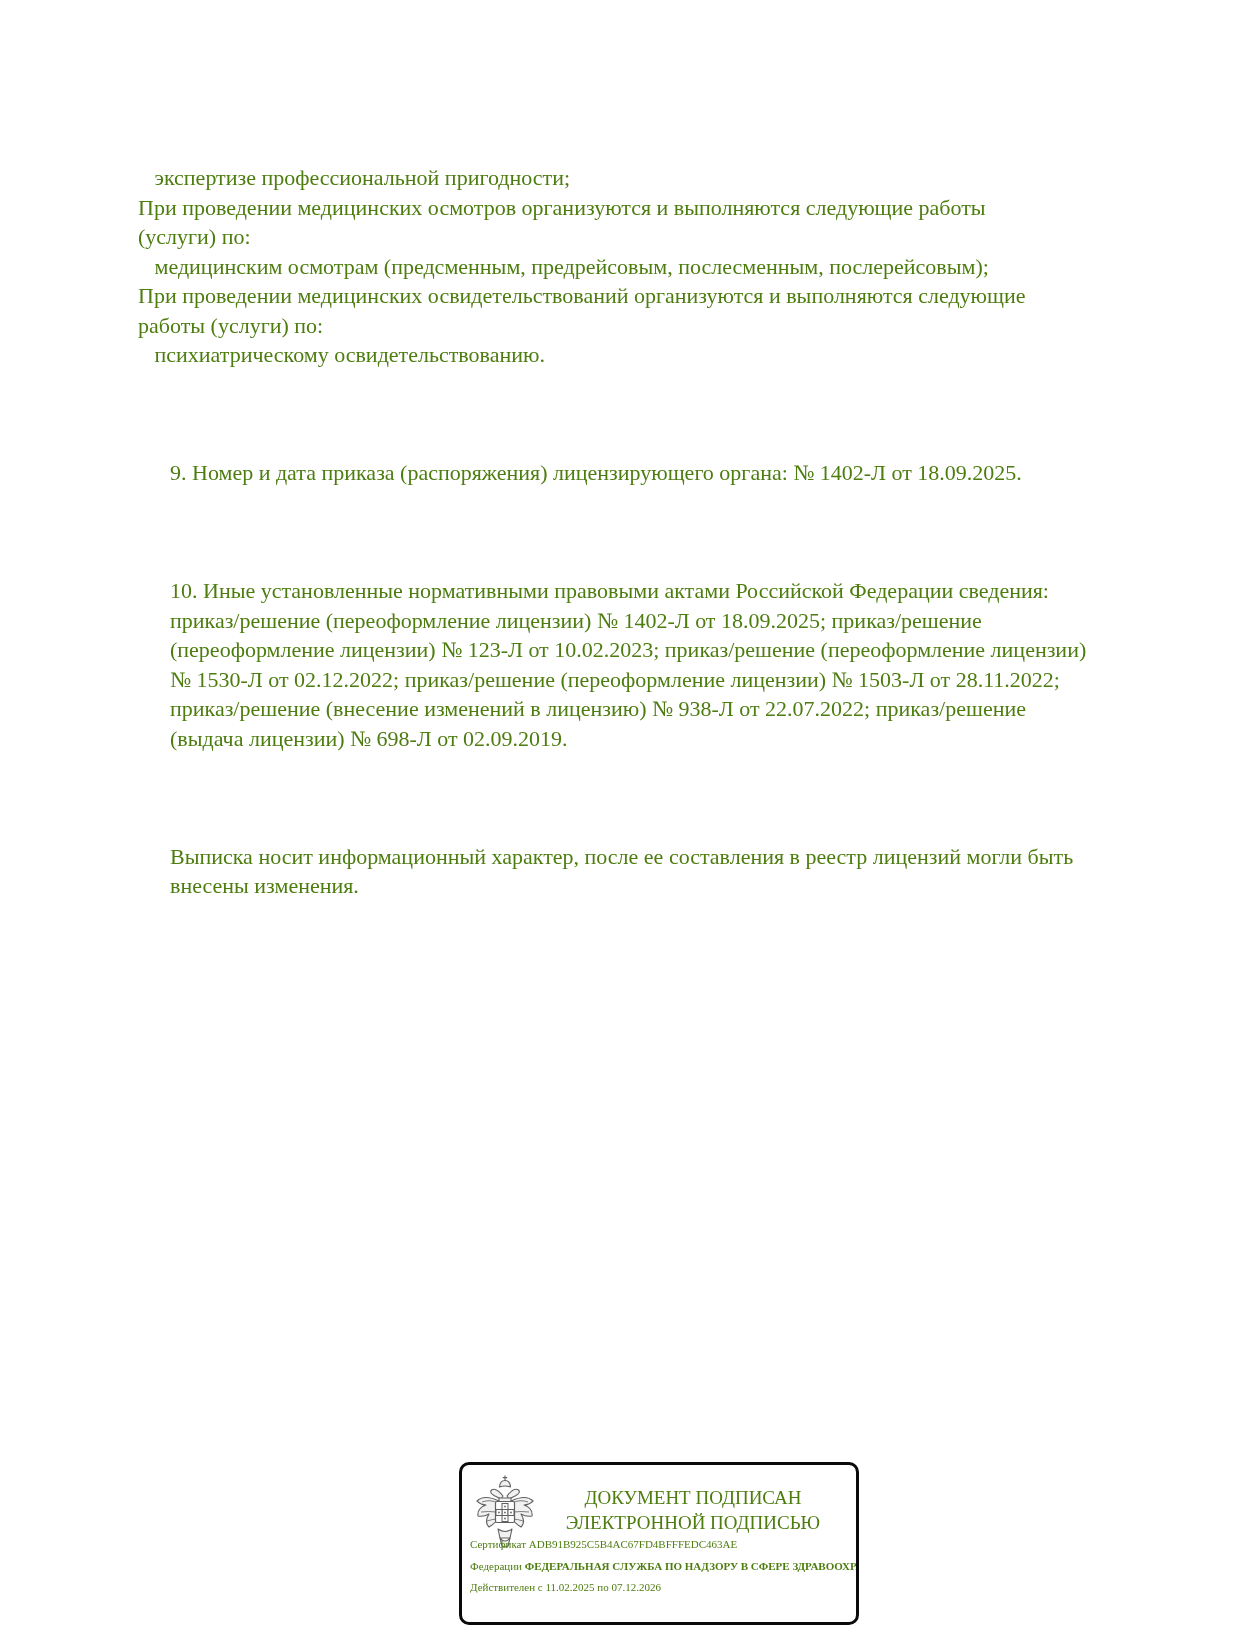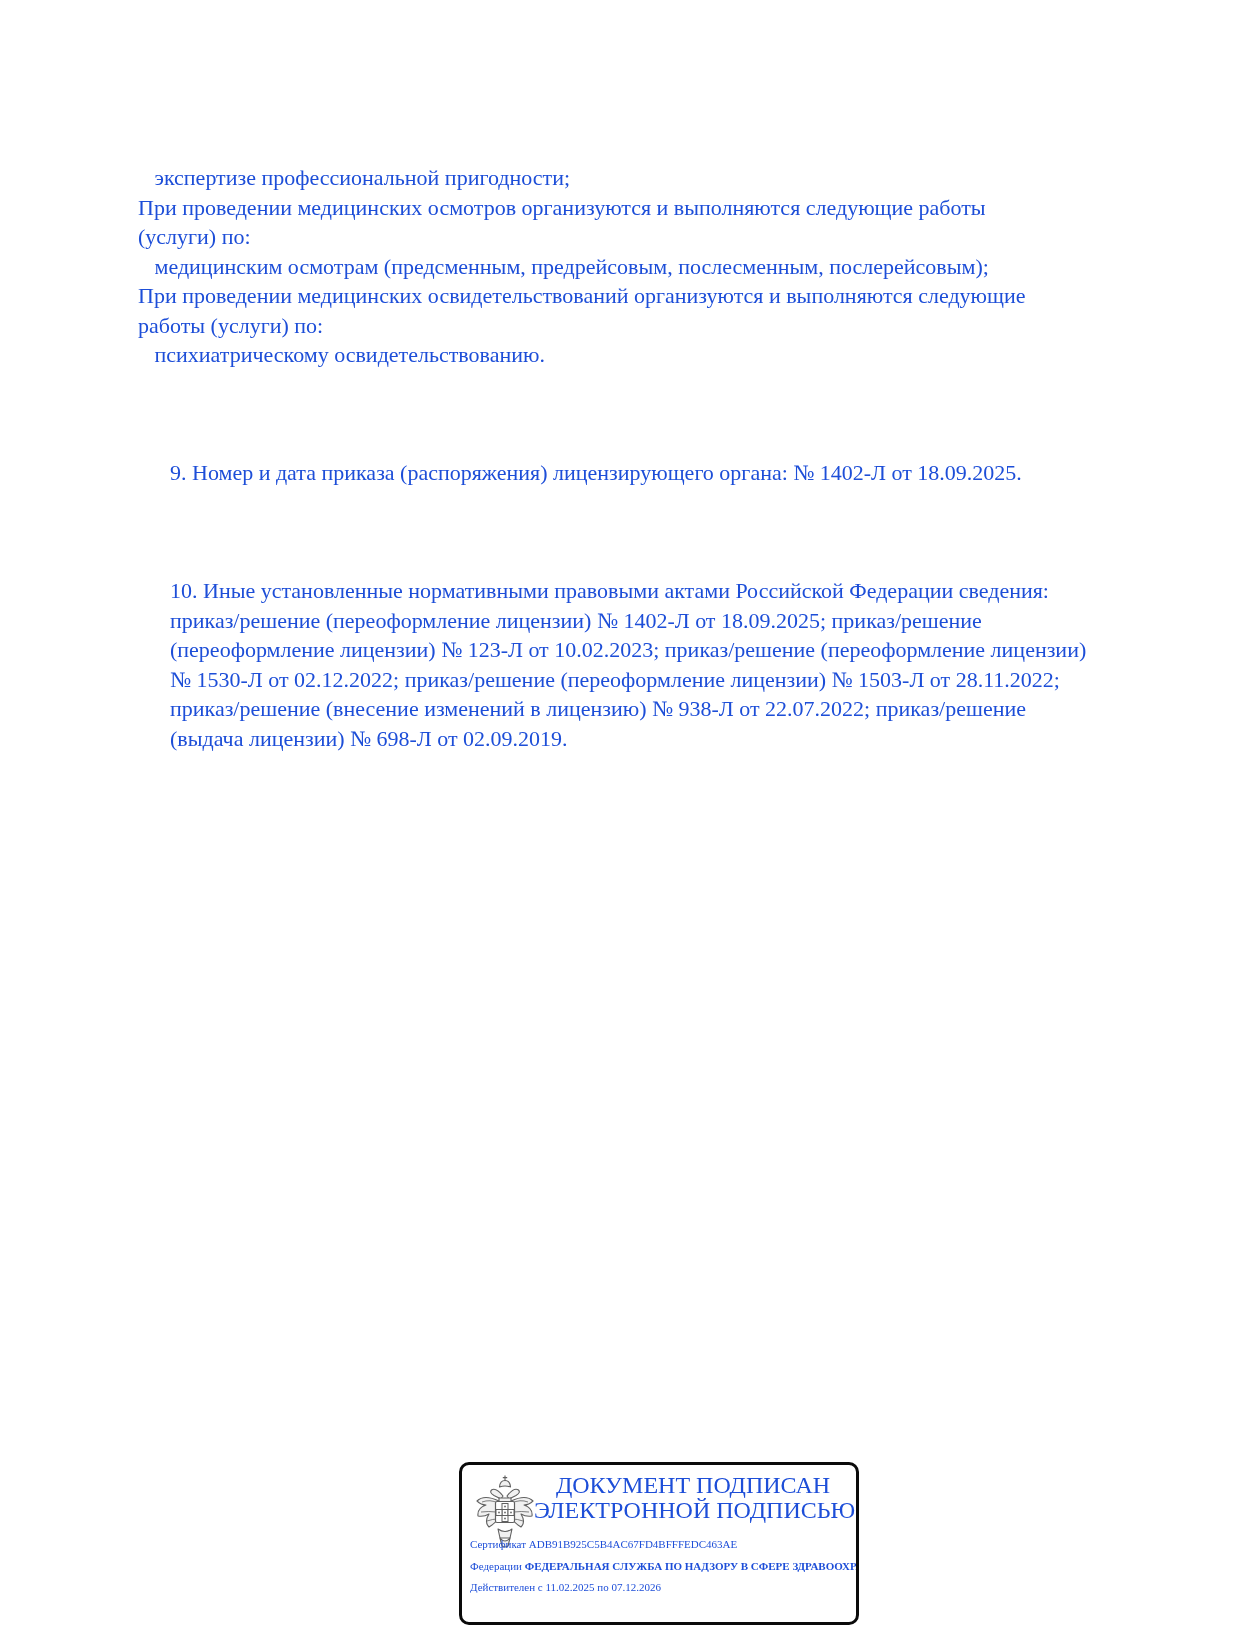--- a/index.html
+++ b/index.html
@@ -7,21 +7,21 @@
     padding: 0;
     background: #ffffff;
   }
   .page {
     position: relative;
     width: 1240px;
     height: 1650px;
     background: #ffffff;
     overflow: hidden;
     font-family: "Liberation Serif", "DejaVu Serif", serif;
-    color: #1d4ed8;
+    color: #4d7c0f;
   }
   .body-text {
     position: absolute;
     left: 138px;
     top: 104px;
     width: 1080px;
     font-size: 22px;
     line-height: 29.5px;
     white-space: pre;
   }
@@ -44,22 +44,22 @@
     position: absolute;
     left: 12px;
     top: 9px;
     width: 62px;
     height: 76px;
   }
   .stamp-title {
     position: absolute;
     left: 72px;
     right: 4px;
-    top: 8px;
-    font-size: 24px;
+    top: 20px;
+    font-size: 19px;
     line-height: 25px;
     text-align: center;
     white-space: pre;
   }
   .stamp-info {
     position: absolute;
     left: 8px;
     right: 0;
     top: 69px;
     font-size: 11px;
@@ -83,20 +83,22 @@
 При проведении медицинских освидетельствований организуются и выполняются следующие
 работы (услуги) по:
    психиатрическому освидетельствованию.</div>
     <div class="para">9. Номер и дата приказа (распоряжения) лицензирующего органа: № 1402-Л от 18.09.2025.</div>
     <div class="para">10. Иные установленные нормативными правовыми актами Российской Федерации сведения:
 приказ/решение (переоформление лицензии) № 1402-Л от 18.09.2025; приказ/решение
 (переоформление лицензии) № 123-Л от 10.02.2023; приказ/решение (переоформление лицензии)
 № 1530-Л от 02.12.2022; приказ/решение (переоформление лицензии) № 1503-Л от 28.11.2022;
 приказ/решение (внесение изменений в лицензию) № 938-Л от 22.07.2022; приказ/решение
 (выдача лицензии) № 698-Л от 02.09.2019.</div>
+    <div class="para">Выписка носит информационный характер, после ее составления в реестр лицензий могли быть
+внесены изменения.</div>
   </div>
 
   <div class="stamp">
 
     <svg class="stamp-emblem" viewBox="0 0 62 76" xmlns="http://www.w3.org/2000/svg">
       <g fill="#f1f1f1" stroke="#606060" stroke-width="1.1" stroke-linejoin="round">
         <path d="M31 1.5 V6 M28.8 3.6 H33.2" fill="none"></path>
         <path d="M25.5 13 Q26 6.5 31 6.5 Q36 6.5 36.5 13 Q31 11 25.5 13 Z"></path>
         <path d="M29 22 Q22 13 17.5 16 Q15 18.5 20 21.5 L27 25 Z"></path>
         <path d="M33 22 Q40 13 44.5 16 Q47 18.5 42 21.5 L35 25 Z"></path>

